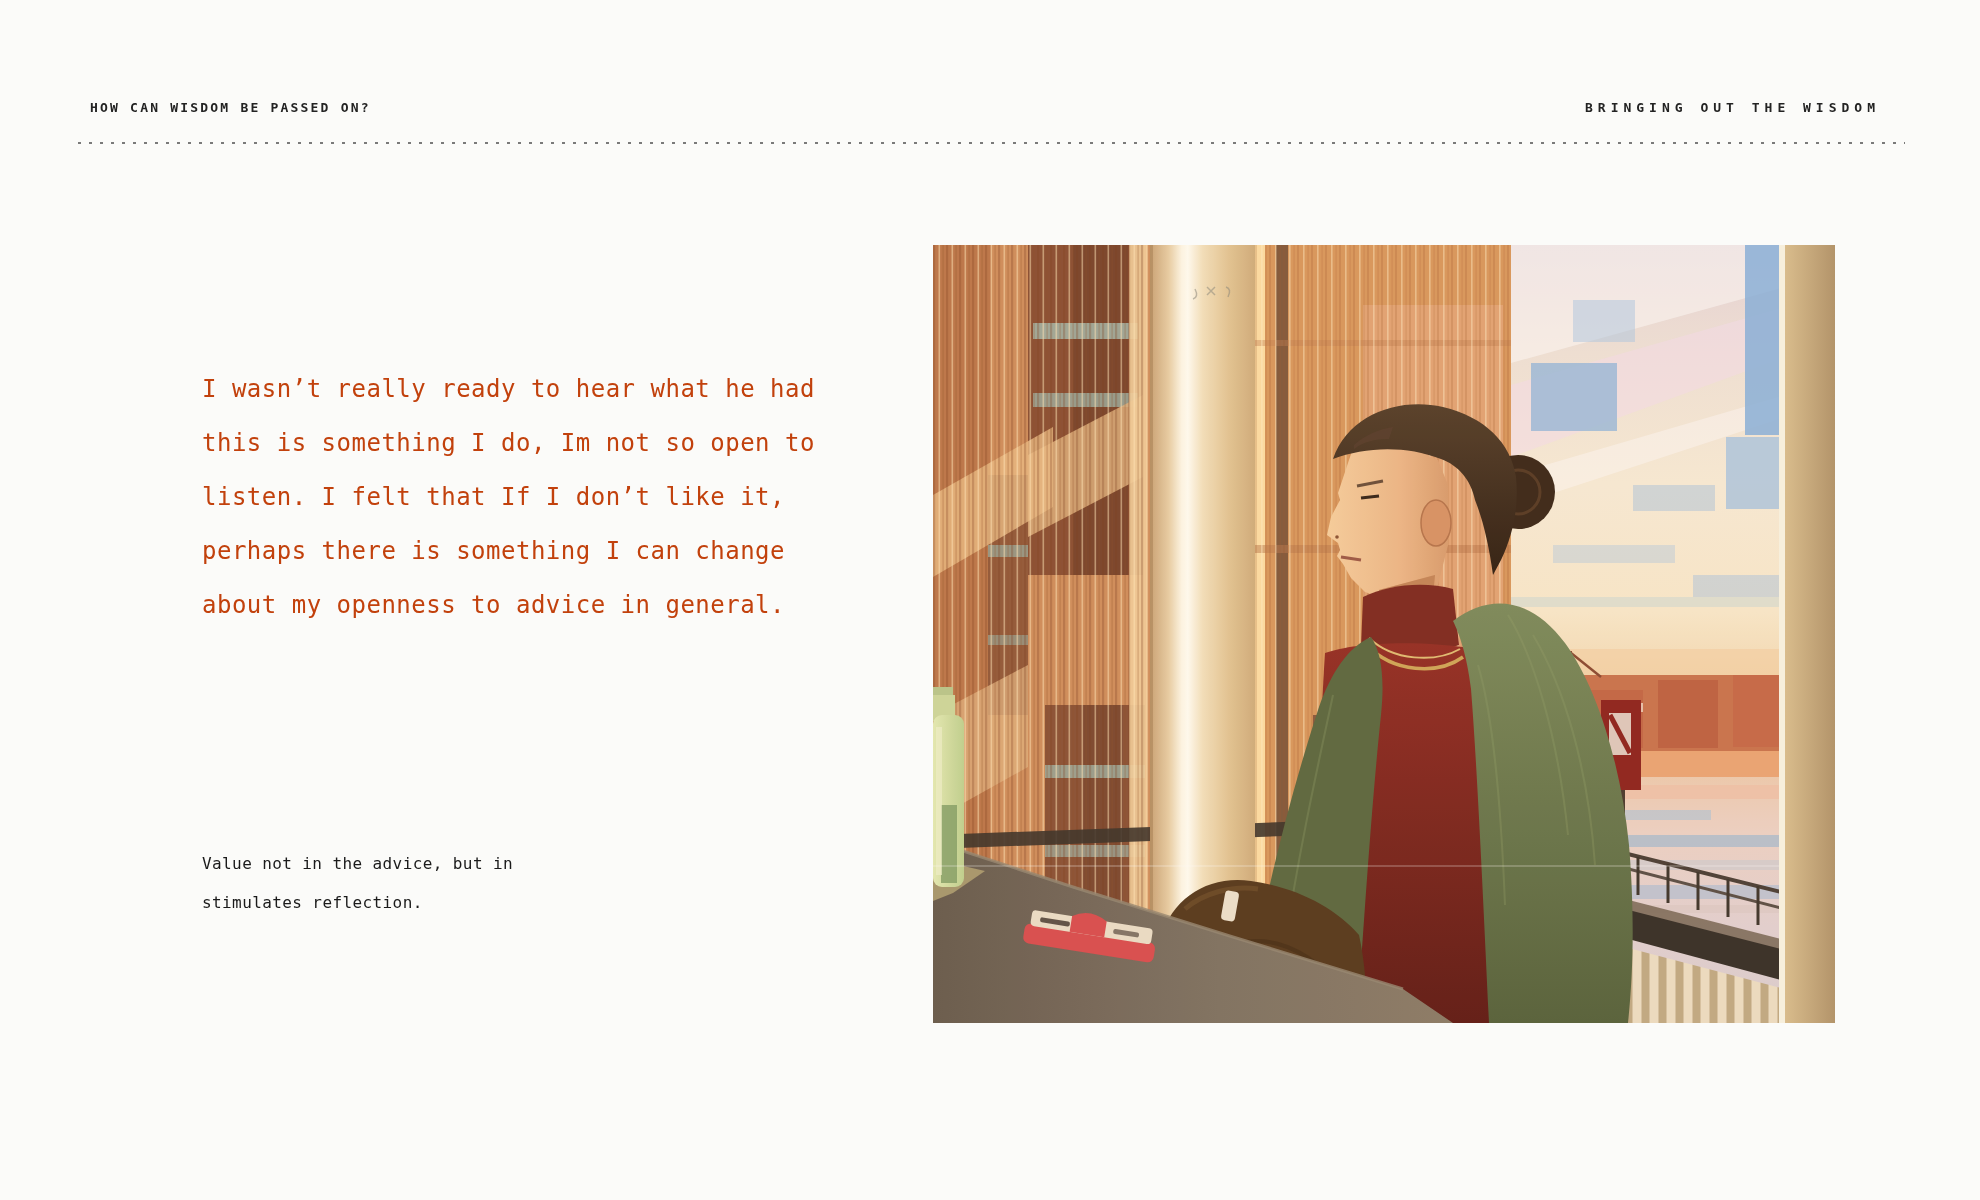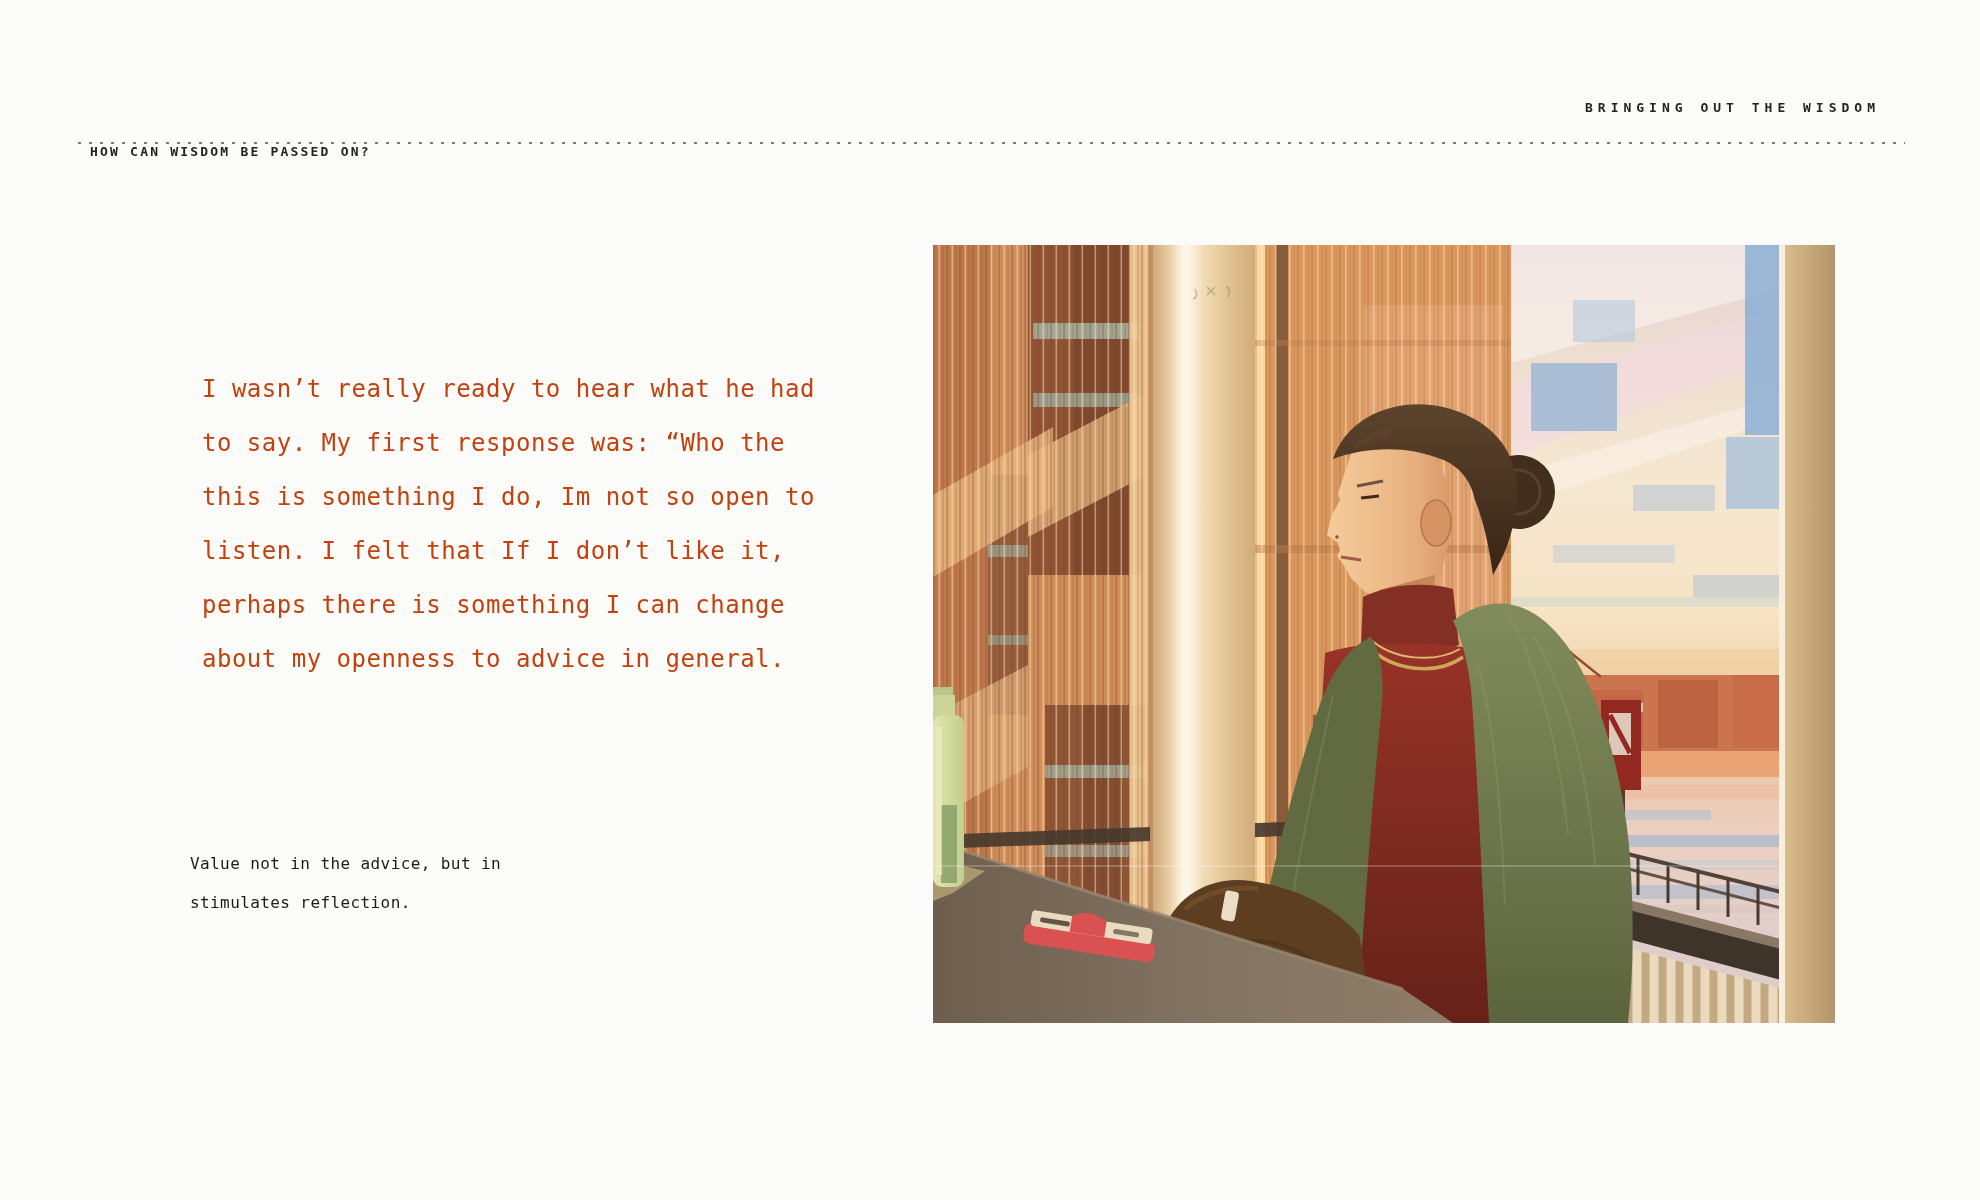--- a/index.html
+++ b/index.html
@@ -5,50 +5,49 @@
   html,body{margin:0;padding:0;}
   body{
     width:1980px;height:1200px;position:relative;overflow:hidden;
     background:#fbfbf9;
     font-family:"DejaVu Sans Mono","Liberation Mono",monospace;
   }
   .header{
     position:absolute;top:100px;font-size:13px;font-weight:700;
     color:#232323;white-space:nowrap;
   }
-  .header-left{left:90px;letter-spacing:2.2px;margin-top:44px;}
+  .header-left{left:90px;letter-spacing:2.2px;}
   .header-right{right:100px;letter-spacing:5px;}
   .dotted-rule{
     position:absolute;left:78px;top:142px;width:1827px;height:2px;
     background:repeating-linear-gradient(to right,#4f4f4f 0 3px,transparent 3px 11px);
     opacity:.75;
   }
   .quote{
     position:absolute;left:202px;top:362px;
     font-size:24px;line-height:54px;letter-spacing:.5px;color:#c2410c;
   }
   .caption{
-    position:absolute;left:190px;top:845px;
+    position:absolute;left:202px;top:845px;
     font-size:16px;line-height:38.5px;letter-spacing:.4px;color:#1b1b1b;
   }
   .photo{
     position:absolute;left:933px;top:245px;width:902px;height:778px;
   }
   .photo svg{display:block;width:902px;height:778px;}
 </style>
 </head>
 <body>
 
 <div class="header header-left">HOW CAN WISDOM BE PASSED ON?</div>
 <div class="header header-right">BRINGING OUT THE WISDOM</div>
 <div class="dotted-rule"></div>
 
 <div class="quote">
   <div>I wasn’t really ready to hear what he had</div>
-  <div>to say. My first response was: “Who the</div>
   <div>this is something I do, Im not so open to</div>
   <div>listen. I felt that If I don’t like it,</div>
   <div>perhaps there is something I can change</div>
   <div>about my openness to advice in general.</div>
 </div>
 
 <div class="caption">
   <div>Value not in the advice, but in</div>
   <div>stimulates reflection.</div>
 </div>

